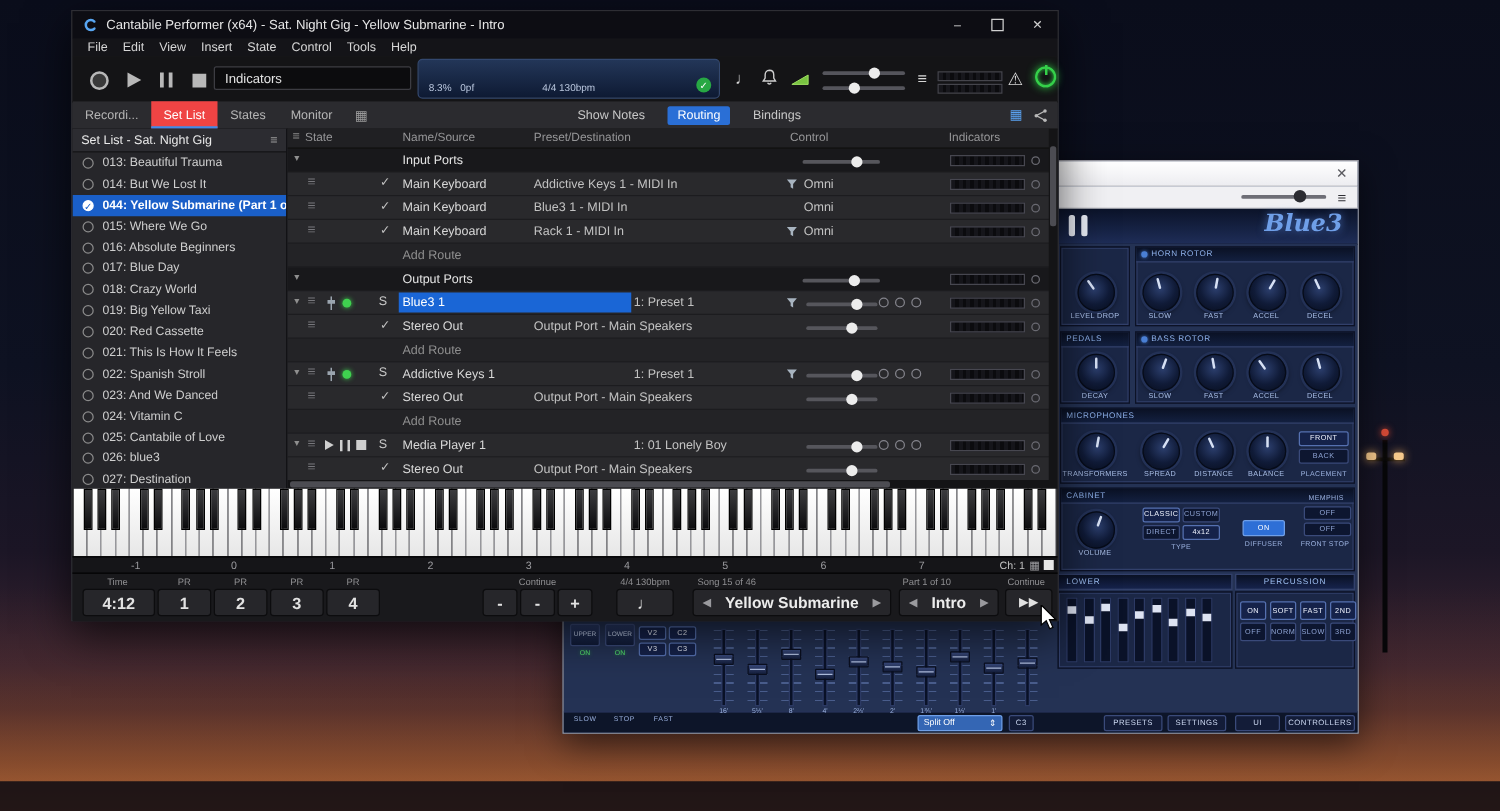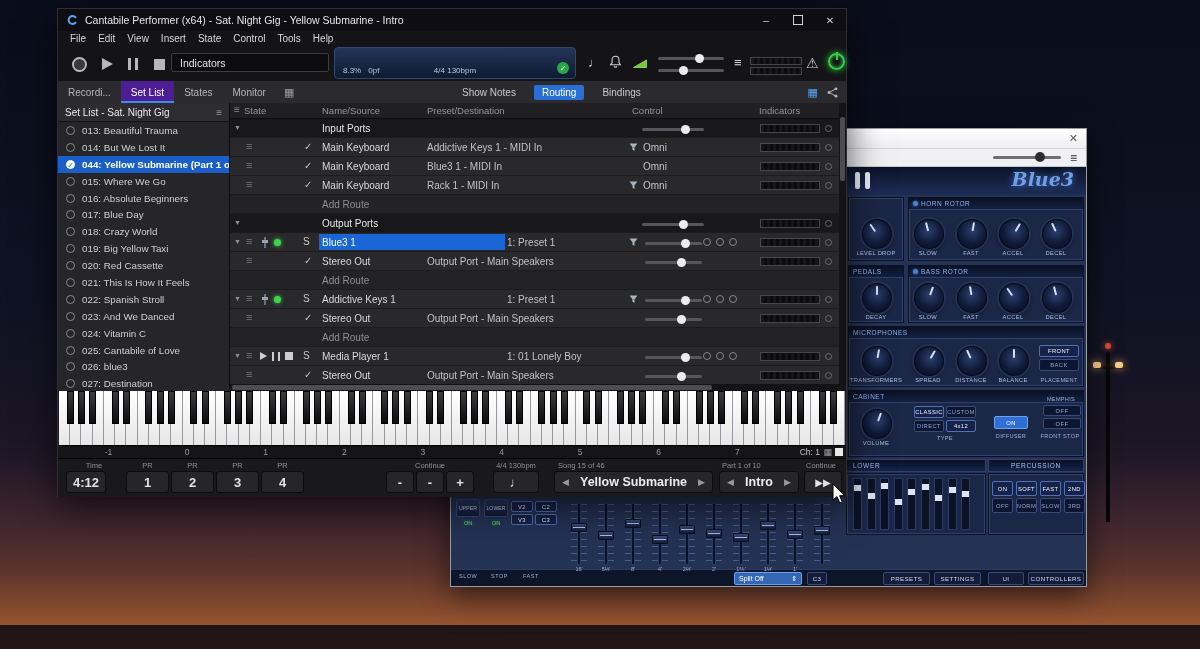--- a/index.html
+++ b/index.html
@@ -102,21 +102,21 @@
   .hslide{position:absolute;width:66px;height:3px;background:#55555c;border-radius:2px;}
   .hslide i{position:absolute;top:-3px;width:9px;height:9px;border-radius:50%;background:#ececec;margin-left:-4px;display:block;}
   .tmeter{position:absolute;width:52px;height:8px;background:#0b0b0e;border:1px solid #45454c;
     background-image:repeating-linear-gradient(90deg,#17171c 0 3px,#0b0b0e 3px 6px);box-sizing:border-box;}
   .pwr{position:absolute;left:770px;top:8px;width:17px;height:17px;border:2px solid #35d04a;border-radius:50%;
     box-shadow:0 0 7px #2bc040,inset 0 0 4px #2bc040;box-sizing:border-box;}
   .pwr i{position:absolute;left:50%;top:-3px;width:2px;height:8px;margin-left:-1px;background:#35d04a;display:block;}
   .ctabs{position:absolute;top:72px;left:0;right:0;height:22px;background:#2b2b2f;border-bottom:1px solid #0c0c0c;
     display:flex;align-items:center;}
   .tab{padding:0 10px;font-size:10px;color:#b5b5b5;height:100%;display:flex;align-items:center;box-sizing:border-box;}
-  .tab.active{background:#4c1d95;color:#fff;box-shadow:inset 0 -2px 0 #3f8cea;}
+  .tab.active{background:#ef4444;color:#fff;box-shadow:inset 0 -2px 0 #3f8cea;}
   .tgrid{margin-left:8px;font-size:11px;color:#9a9a9a;}
   .viewbar{position:absolute;left:396px;display:flex;gap:10px;align-items:center;}
   .vbtn{font-size:10px;color:#c8c8c8;padding:2px 8px;border-radius:2px;}
   .vbtn.active{background:#2a6fd6;color:#fff;}
   .tabicons{position:absolute;right:8px;display:flex;gap:9px;align-items:center;}
   .tvic{font-size:11px;color:#5aa2f0;line-height:1;}
   .ccontent{position:absolute;top:94px;left:0;width:788px;height:288px;display:flex;background:#232326;}
   .sidebar{width:171px;flex:none;background:#26262a;border-right:1px solid #0d0d0f;overflow:hidden;}
   .sbhead{height:18px;background:#2c2c31;border-bottom:1px solid #121214;display:flex;align-items:center;
     justify-content:space-between;padding:0 7px;}
@@ -936,21 +936,21 @@
         <span class="oct" style="left: 437.91px; width: 11.23px;">4</span>
         <span class="oct" style="left: 516.51px; width: 11.23px;">5</span>
         <span class="oct" style="left: 595.11px; width: 11.23px;">6</span>
         <span class="oct" style="left: 673.71px; width: 11.23px;">7</span>
         <span class="chan">Ch: 1</span>
         <span class="chic">▦</span>
         <span class="chsq"></span>
       </div>
     <div class="ctrans" id="ctrans">
       <span class="tlab" style="left:8px;width:56px">Time</span>
-      <div class="tval" style="left:8px;width:40px">4:12</div>
+      <div class="tval" style="left:8px;width:58px">4:12</div>
       <span class="tlab" style="left:328px;width:88px">Continue</span>
       <span class="tlab" style="left:420px;width:76px">4/4 130bpm</span>
       <div class="tbtn3" style="left:435px;width:46px">♩</div>
       <span class="tlab la" style="left:500px">Song 15 of 46</span>
       <div class="tnav" style="left:496px;width:159px">
         <span class="navarr">◀</span>
         <span class="navtxt">Yellow Submarine</span>
         <span class="navarr">▶</span>
       </div>
       <span class="tlab la" style="left:664px">Part 1 of 10</span>

